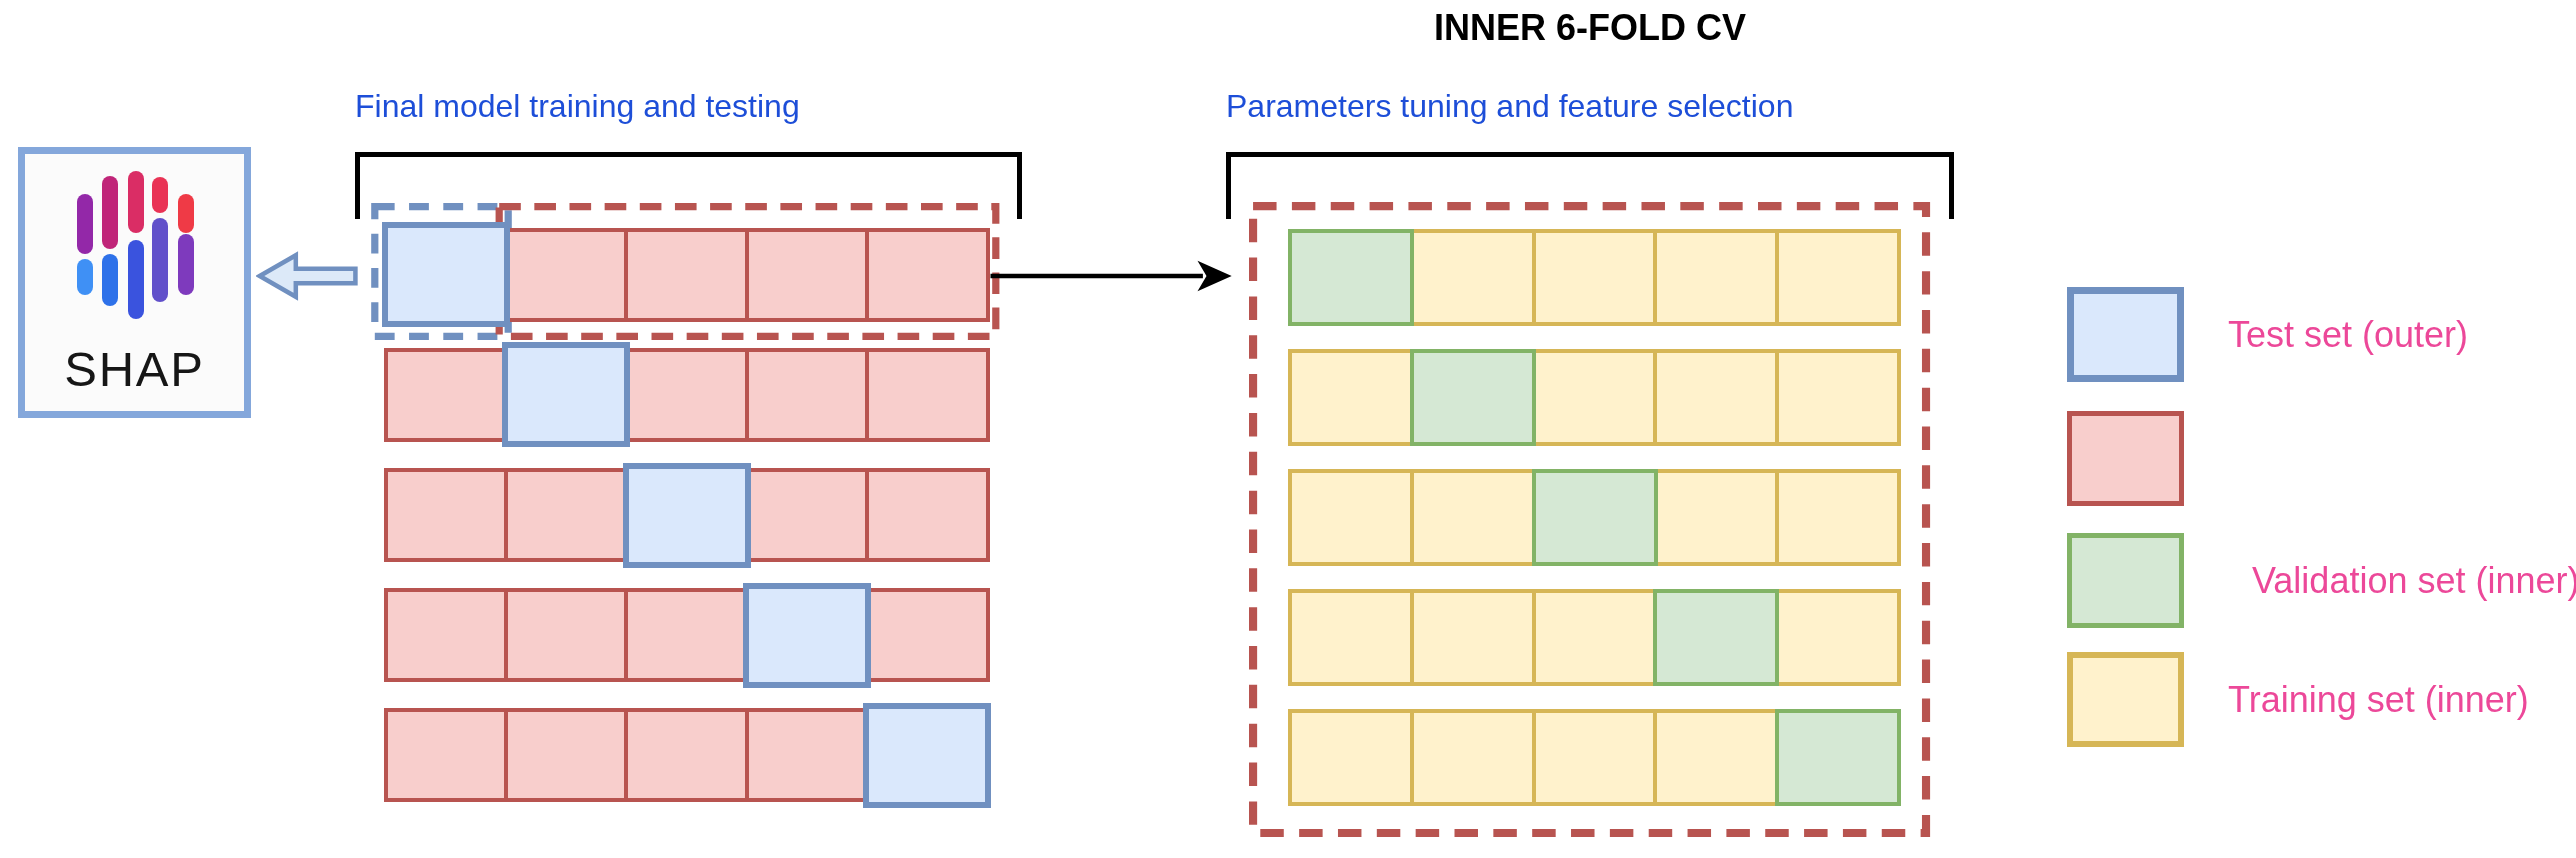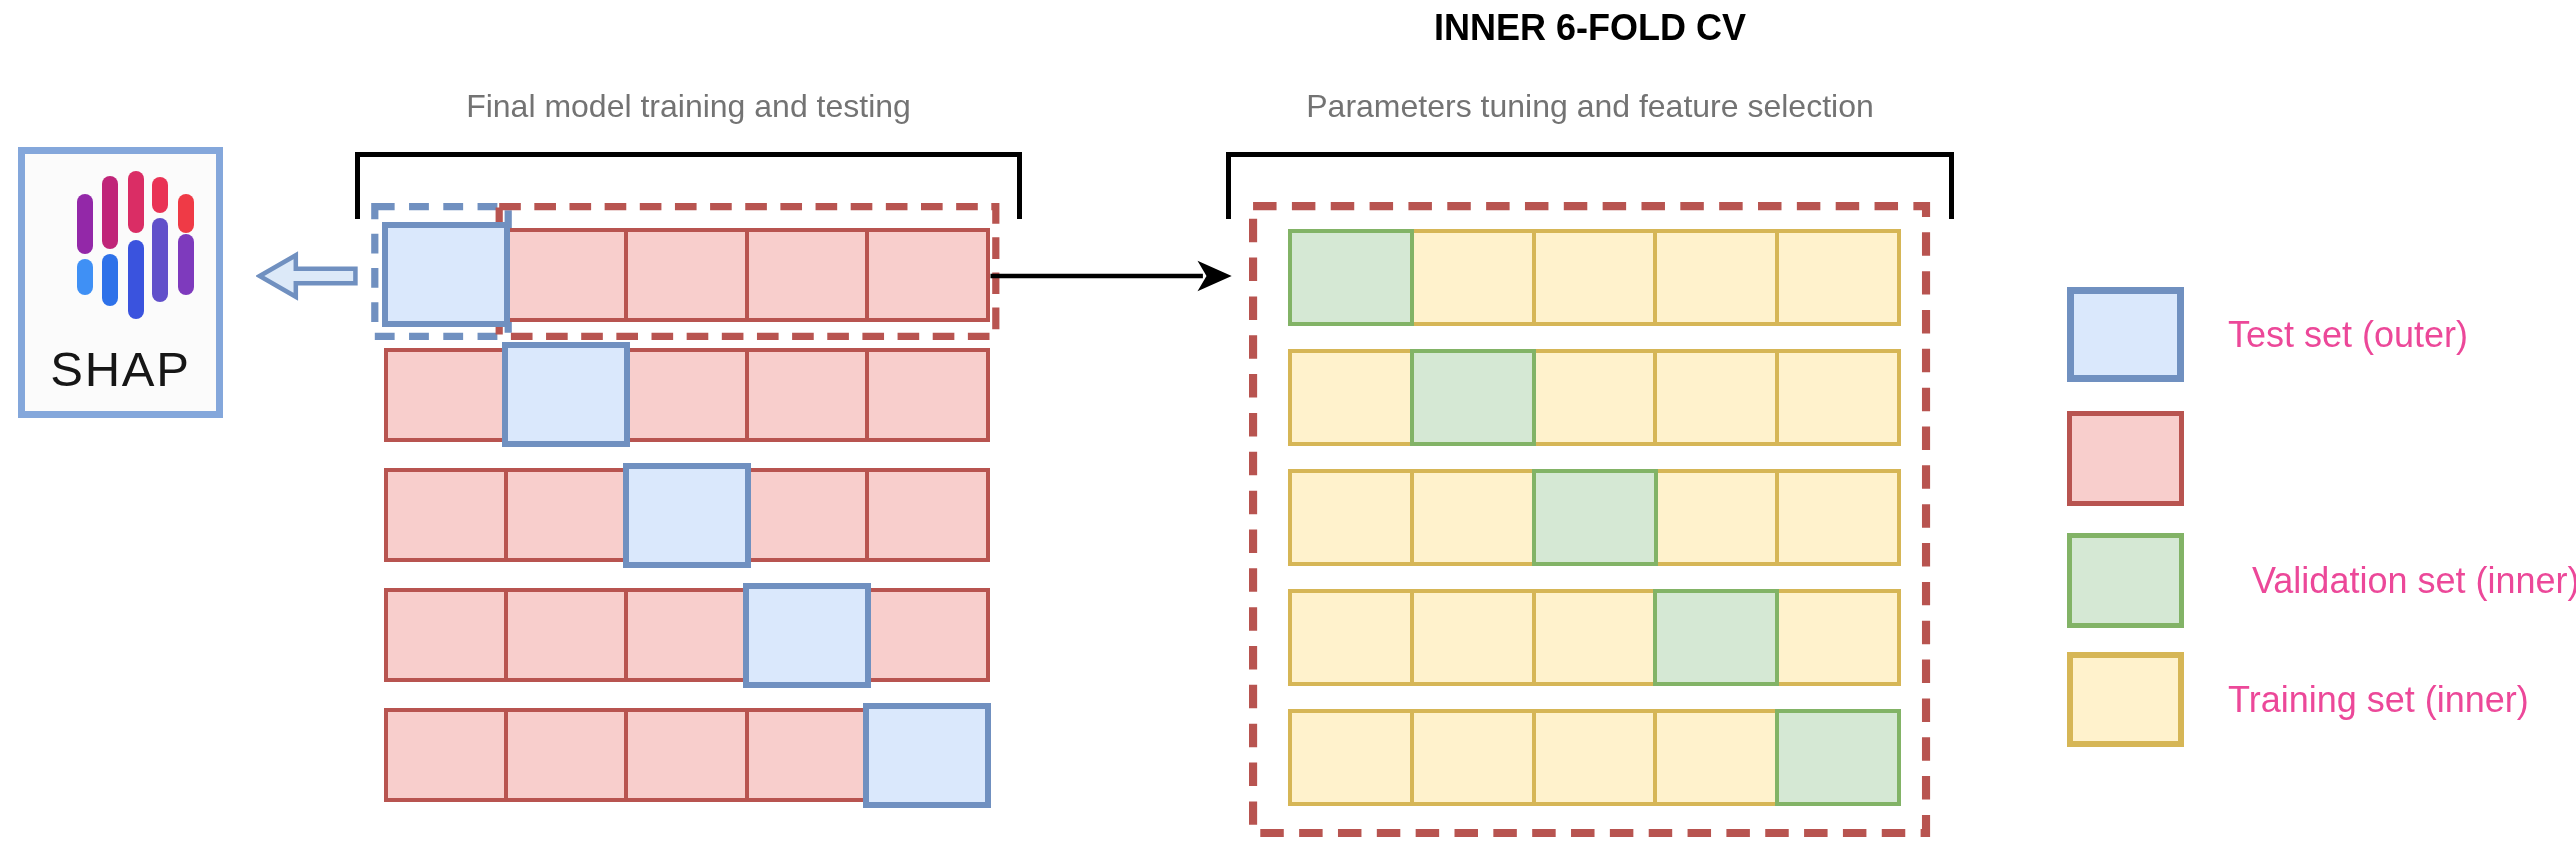--- a/index.html
+++ b/index.html
@@ -2,28 +2,28 @@
 <html style="font-size:14.5px"><head>
 <meta charset="utf-8">
 <style>
   html,body { margin:0; padding:0; background:#ffffff; }
   #page {
     position:relative; width:2576px; height:858px; background:#ffffff;
     font-family:"Liberation Sans", sans-serif; overflow:hidden;
   }
   .abs { position:absolute; }
   .title   { font-weight:bold; font-size:36px; line-height:1; text-align:center; color:#000; }
-  .subtitle{ font-size:32px; line-height:1.1; text-align:center; color:#737373; }
+  .subtitle{ font-size:32px; line-height:1.1; color:#1d4ed8; }
   .bracket { box-sizing:border-box; border:5.4px solid #000; border-bottom:none; }
   .cell    { position:absolute; box-sizing:border-box; }
   .legend-row { position:absolute; display:flex; align-items:center; }
   .legend-swatch { box-sizing:border-box; flex:0 0 auto; }
   .legend-label  { font-size:36px; color:#ec4899; margin-left:44px; white-space:nowrap; }
   .shap-box {
-    position:absolute; left:18px; top:147px; width:205px; height:271px;
+    position:absolute; left:18px; top:147px; width:233px; height:271px;
     box-sizing:border-box; border:7.2px solid #84A7DB; background:#FBFBFB;
   }
   .shap-bar { position:absolute; width:16.3px; border-radius:8.1px; }
   .shap-text {
     position:absolute; left:0; top:191px; width:100%; text-align:center;
     font-size:49px; font-weight:300; letter-spacing:1.8px; color:#161616; line-height:1;
   }
   svg { display:block; }
 </style>
 </head>

